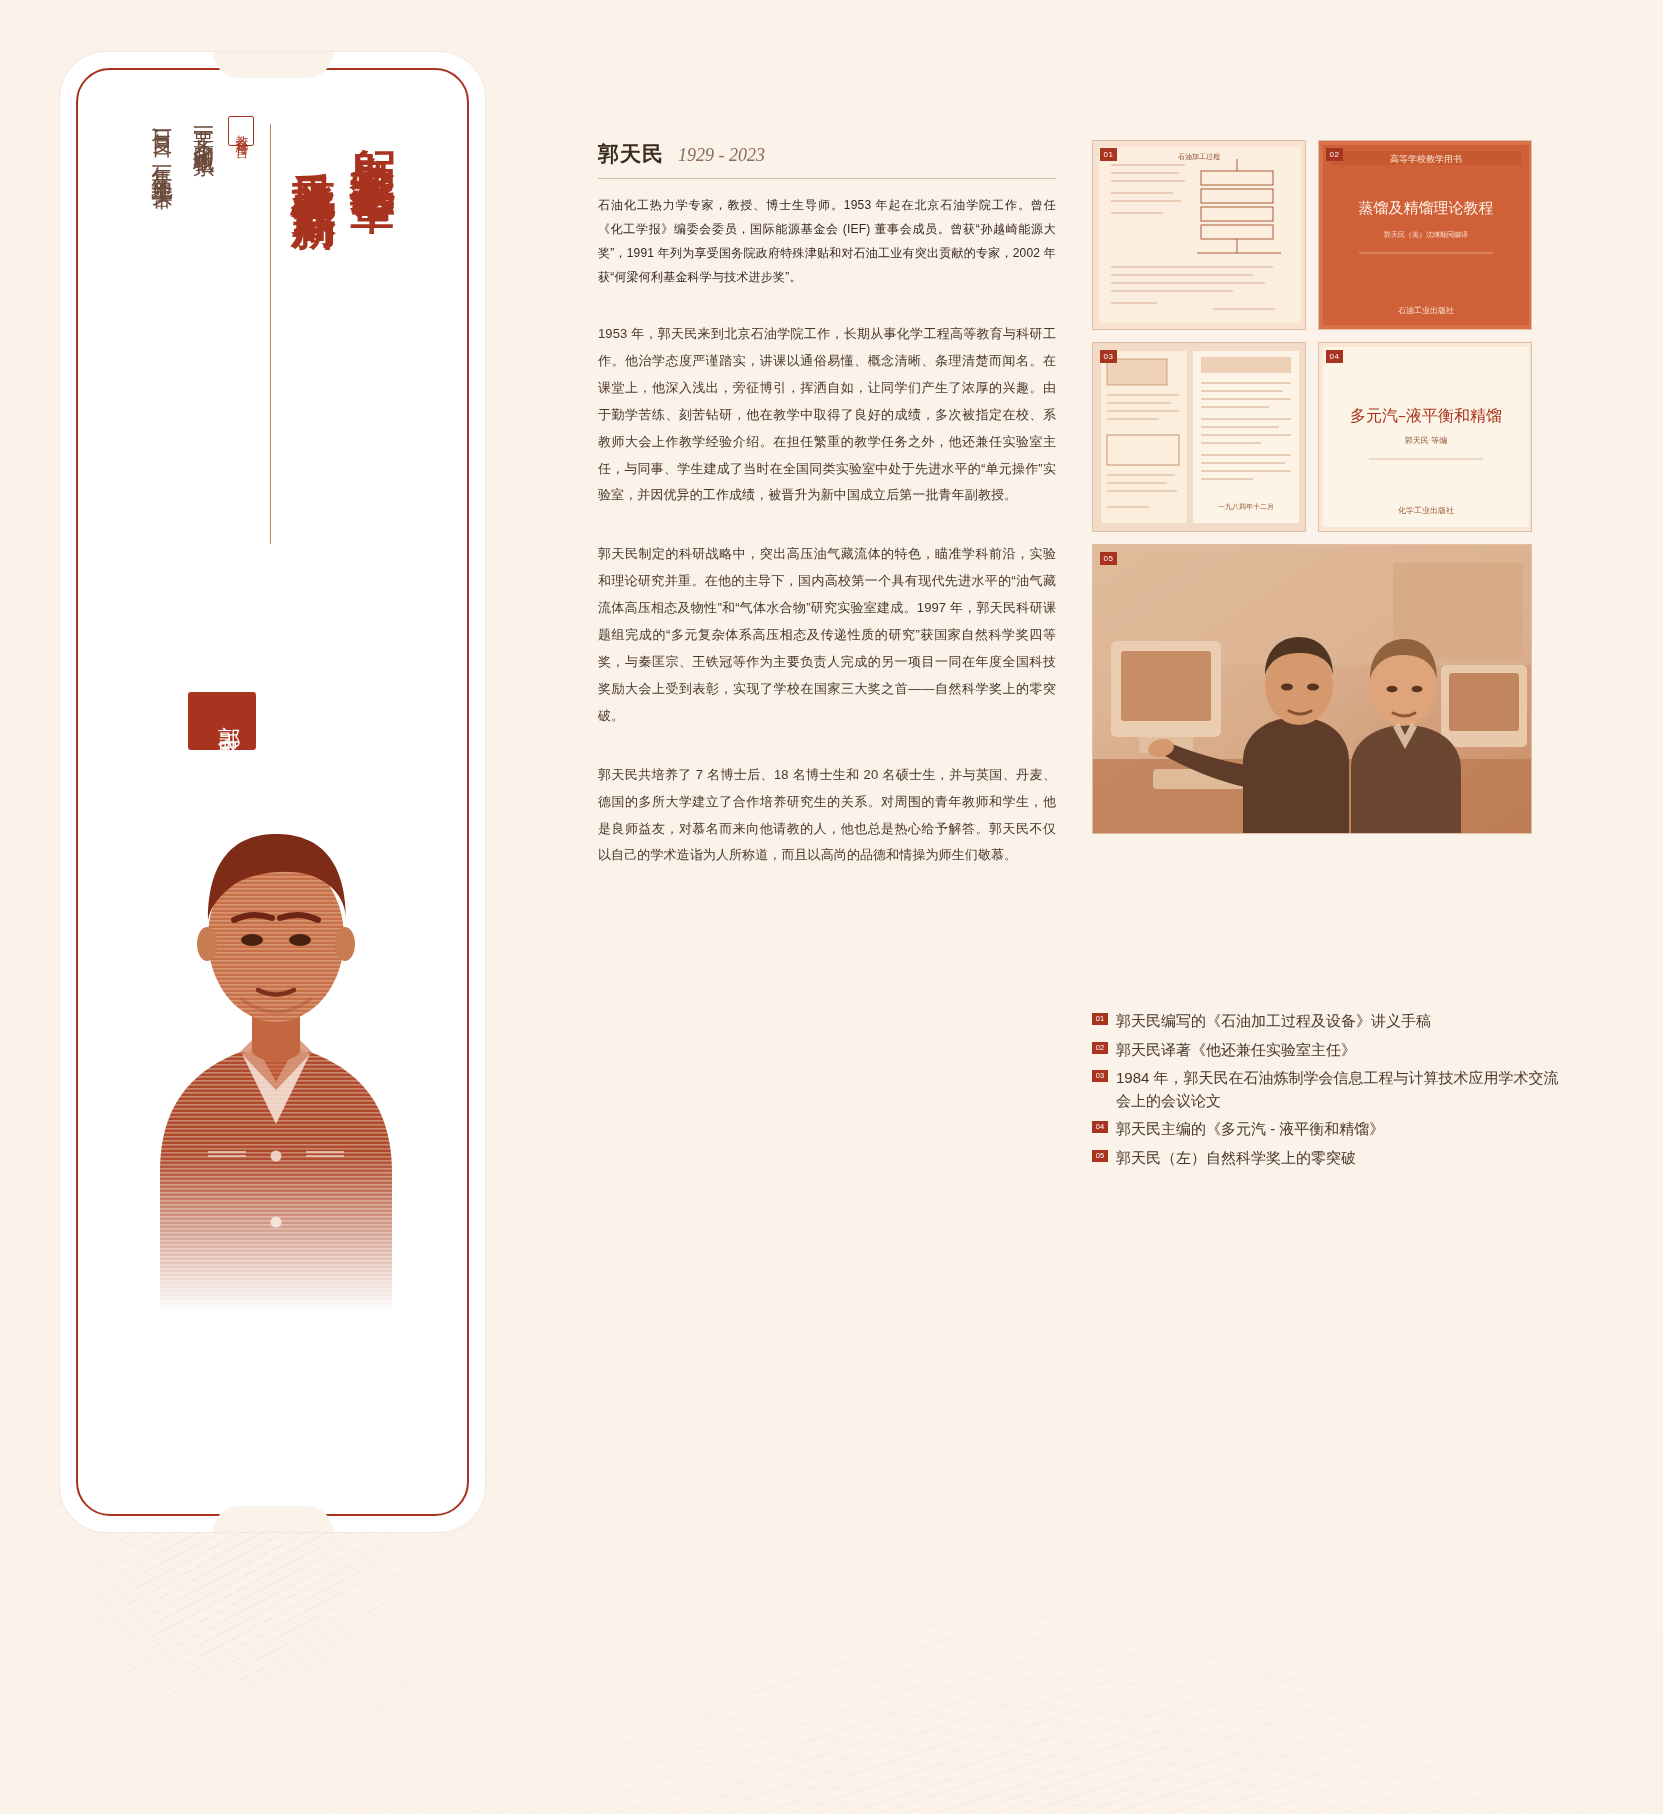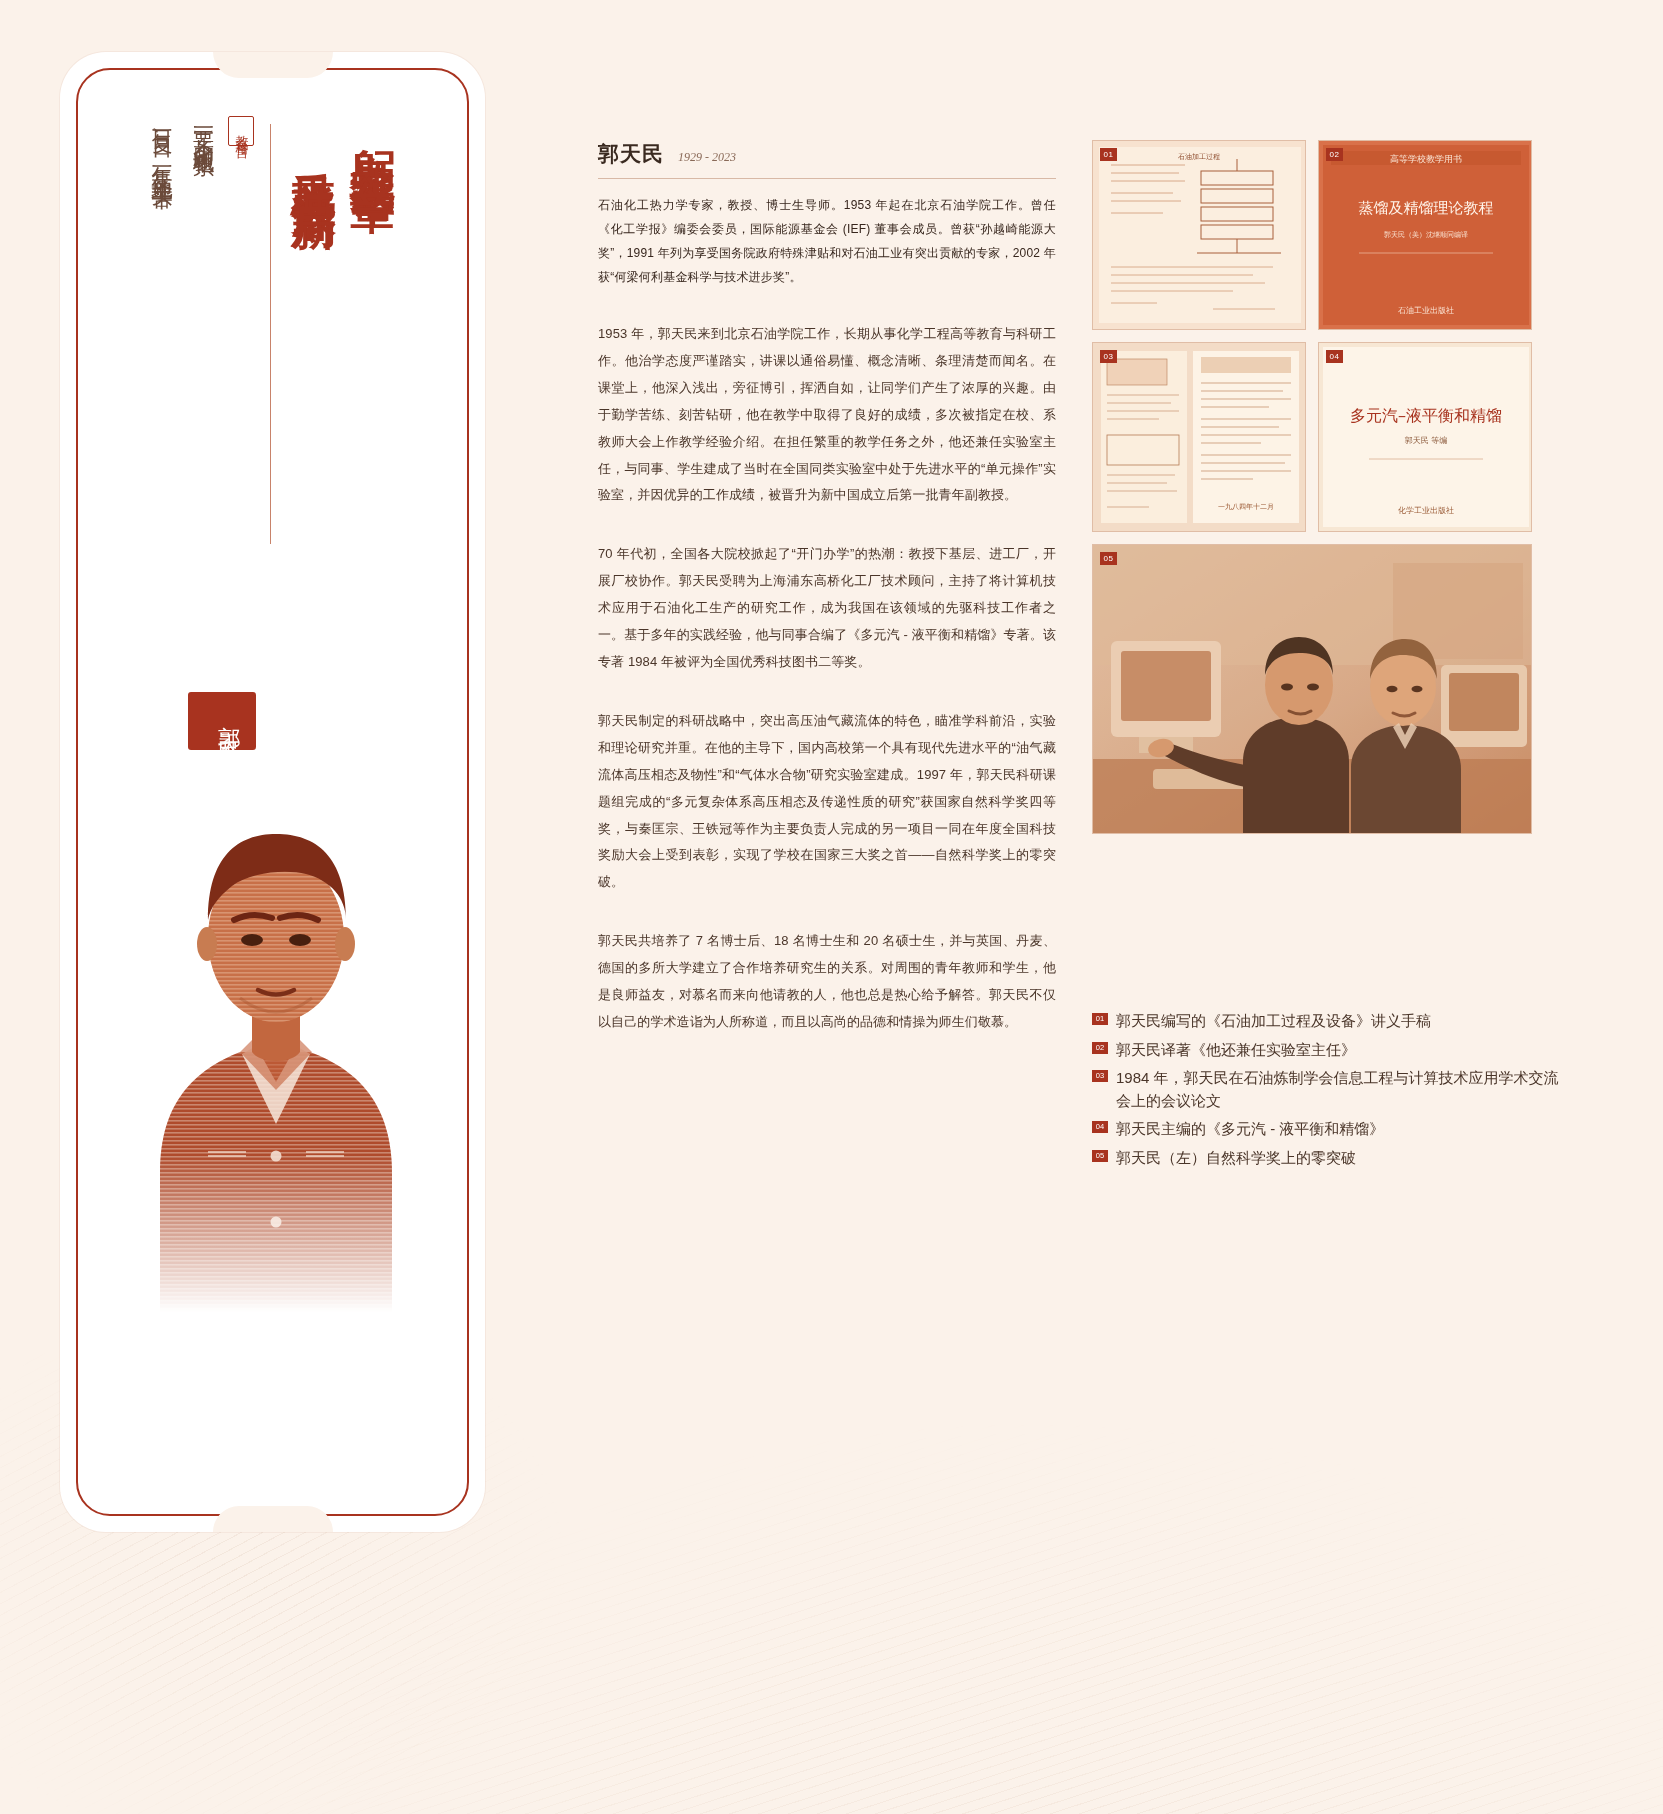--- a/index.html
+++ b/index.html
@@ -182,21 +182,21 @@
     border-bottom: 1px solid #d8b9a6;
   }
   .person-name {
     font-size: 21px;
     font-weight: 700;
     color: #3a2a20;
     letter-spacing: 1px;
     font-family: "DejaVu Serif", "Liberation Serif", serif;
   }
   .person-years {
-    font-size: 12px;
+    font-size: 18px;
     color: #8a6a58;
     font-style: italic;
     font-family: "Liberation Serif", serif;
   }
   .bio-lead {
     margin-top: 14px;
     font-size: 12px;
     line-height: 2.0;
     color: #37261d;
     text-align: justify;
@@ -363,21 +363,20 @@
   </div>
 </div>
 
 <div class="article">
   <div class="person-head">
     <div class="person-name">郭天民</div>
     <div class="person-years">1929 - 2023</div>
   </div>
   <div class="bio-lead">石油化工热力学专家，教授、博士生导师。1953 年起在北京石油学院工作。曾任《化工学报》编委会委员，国际能源基金会 (IEF) 董事会成员。曾获“孙越崎能源大奖”，1991 年列为享受国务院政府特殊津贴和对石油工业有突出贡献的专家，2002 年获“何梁何利基金科学与技术进步奖”。</div>
   <div class="bio-para">1953 年，郭天民来到北京石油学院工作，长期从事化学工程高等教育与科研工作。他治学态度严谨踏实，讲课以通俗易懂、概念清晰、条理清楚而闻名。在课堂上，他深入浅出，旁征博引，挥洒自如，让同学们产生了浓厚的兴趣。由于勤学苦练、刻苦钻研，他在教学中取得了良好的成绩，多次被指定在校、系教师大会上作教学经验介绍。在担任繁重的教学任务之外，他还兼任实验室主任，与同事、学生建成了当时在全国同类实验室中处于先进水平的“单元操作”实验室，并因优异的工作成绩，被晋升为新中国成立后第一批青年副教授。</div>
-  <div class="bio-para">70 年代初，全国各大院校掀起了“开门办学”的热潮：教授下基层、进工厂，开展厂校协作。郭天民受聘为上海浦东高桥化工厂技术顾问，主持了将计算机技术应用于石油化工生产的研究工作，成为我国在该领域的先驱科技工作者之一。基于多年的实践经验，他与同事合编了《多元汽 - 液平衡和精馏》专著。该专著 1984 年被评为全国优秀科技图书二等奖。</div>
   <div class="bio-para">郭天民制定的科研战略中，突出高压油气藏流体的特色，瞄准学科前沿，实验和理论研究并重。在他的主导下，国内高校第一个具有现代先进水平的“油气藏流体高压相态及物性”和“气体水合物”研究实验室建成。1997 年，郭天民科研课题组完成的“多元复杂体系高压相态及传递性质的研究”获国家自然科学奖四等奖，与秦匡宗、王铁冠等作为主要负责人完成的另一项目一同在年度全国科技奖励大会上受到表彰，实现了学校在国家三大奖之首——自然科学奖上的零突破。</div>
   <div class="bio-para">郭天民共培养了 7 名博士后、18 名博士生和 20 名硕士生，并与英国、丹麦、德国的多所大学建立了合作培养研究生的关系。对周围的青年教师和学生，他是良师益友，对慕名而来向他请教的人，他也总是热心给予解答。郭天民不仅以自己的学术造诣为人所称道，而且以高尚的品德和情操为师生们敬慕。</div>
 </div>
 
 <div class="gallery">
 
   <div class="grid-row">
 
     <div class="card">
       <div class="badge">01</div>

